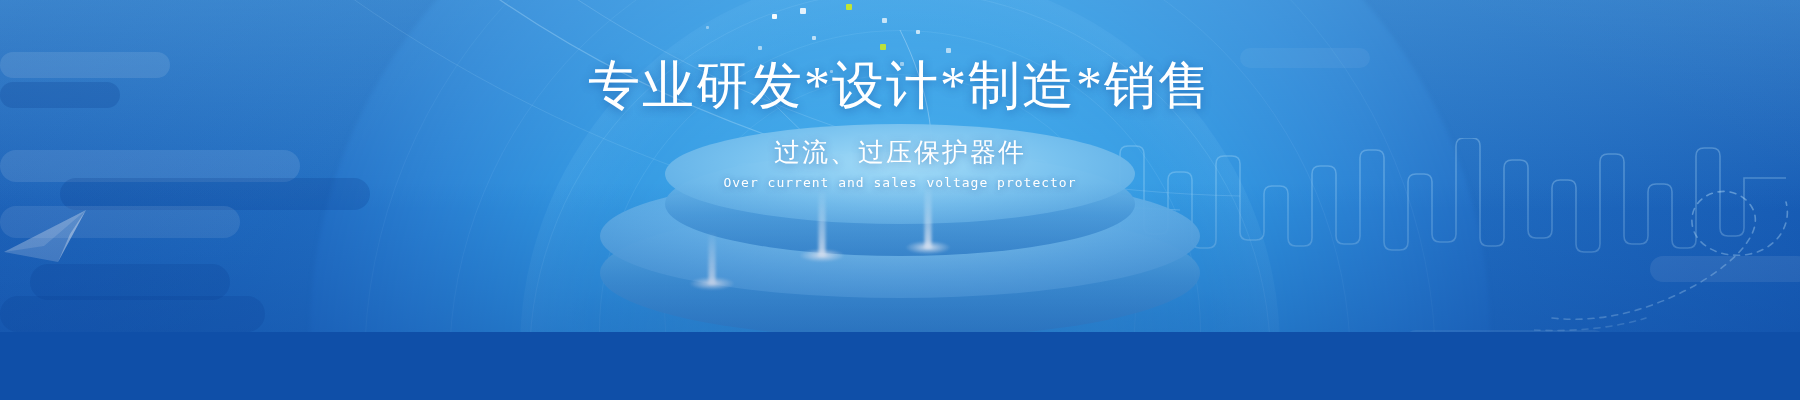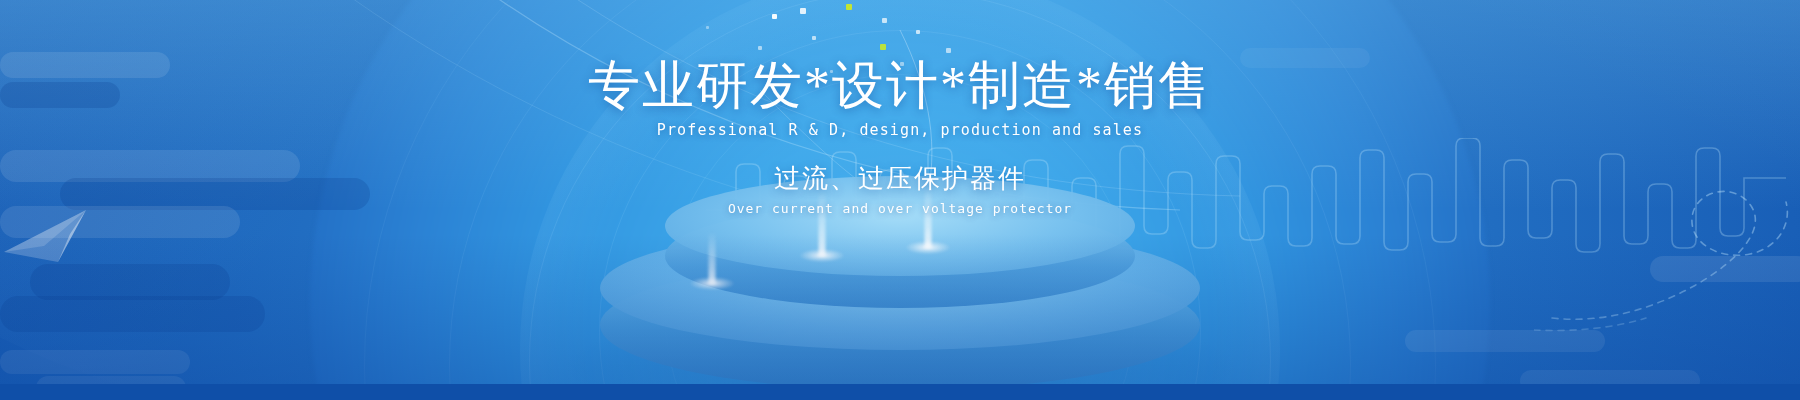--- a/index.html
+++ b/index.html
@@ -7,21 +7,21 @@
     padding: 0;
     background: #0f4fa8;
   }
   body {
     font-family: "Liberation Sans", sans-serif;
   }
 
   .banner {
     position: relative;
     width: 1800px;
-    height: 384px;
+    height: 332px;
     overflow: hidden;
     background: #1356b2;
   }
 
   
   .bg-base {
     position: absolute;
     inset: 0;
     background: #1456b0;
   }
@@ -369,18 +369,17 @@
   </div>
   <div class="beam" style="left:906px; top:186px; width:44px; height:62px;">
     <div class="shaft" style="top:0; height:62px;"></div>
     <div class="pool"></div>
   </div>
 
   <div class="bg-bottom-shade"></div>
 
   <div class="copy">
     <div class="headline-1">专业研发*设计*制造*销售</div>
-    <div class="sub-1">Professional R &amp; D, design, production and sales</div>
     <div class="headline-2">过流、过压保护器件</div>
-    <div class="sub-2">Over current and over voltage protector</div>
+    <div class="sub-2">Over current and sales voltage protector</div>
   </div>
 
 </div>
 
 </body></html>

